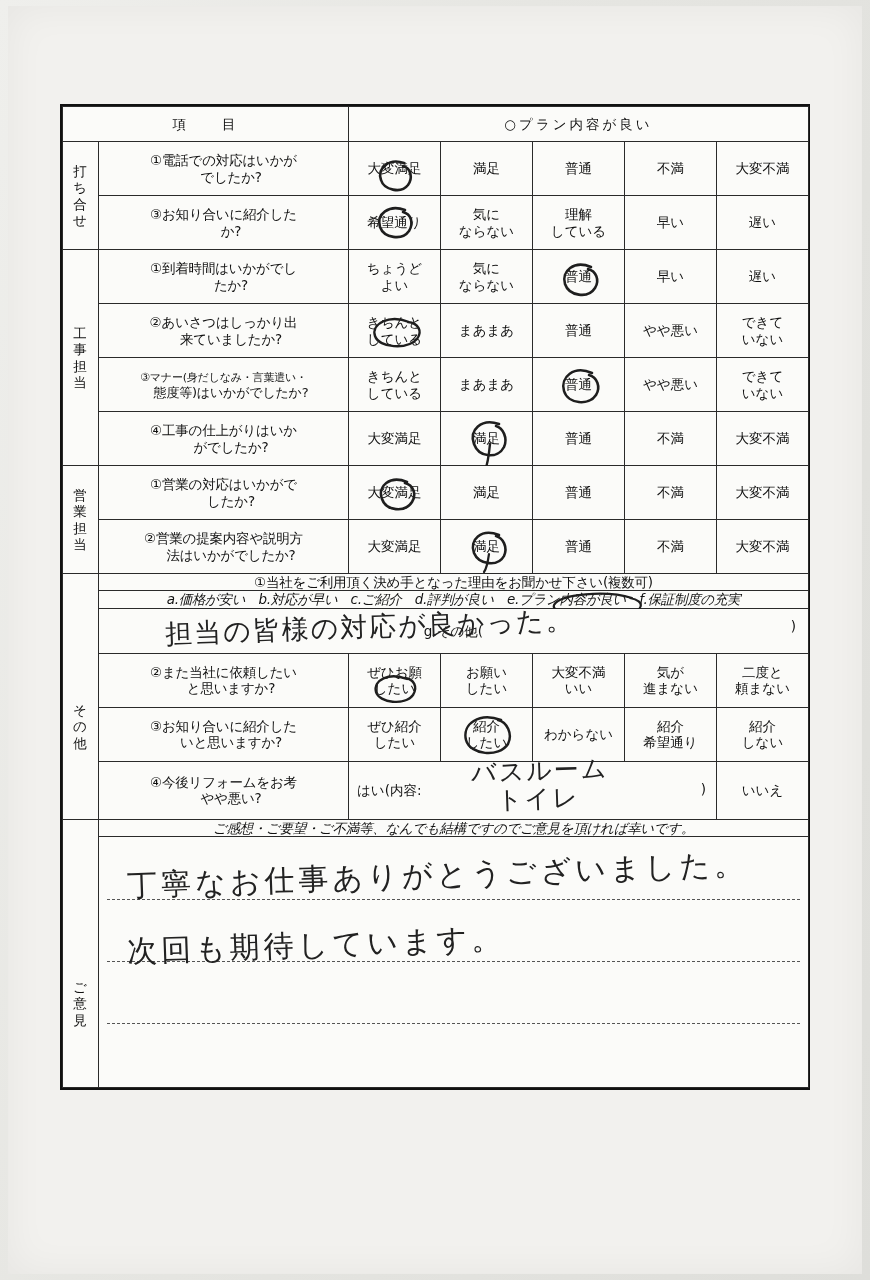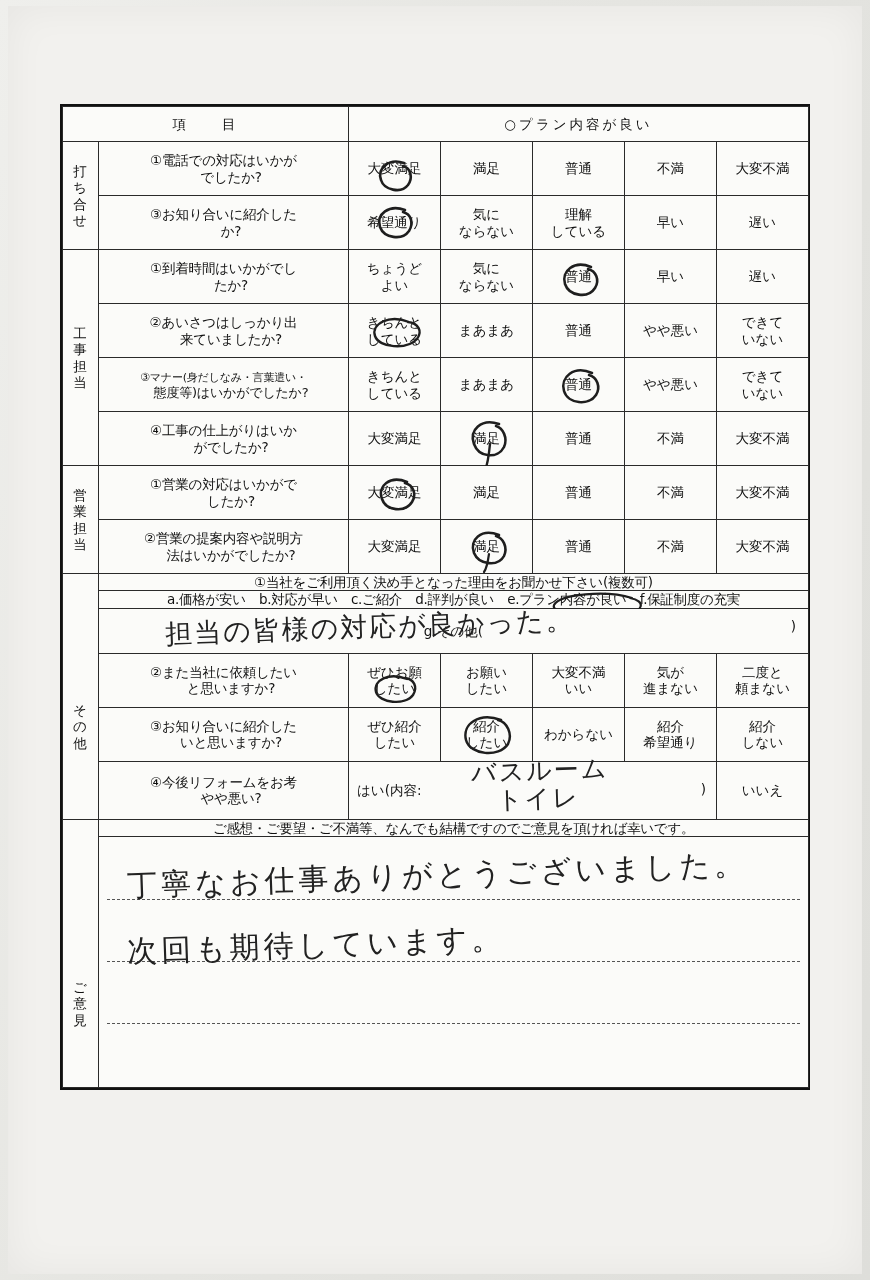--- a/index.html
+++ b/index.html
@@ -93,33 +93,35 @@
     font-size: 15px;
     font-weight: bold;
     padding: 5px 0 5px 10px;
     letter-spacing: -0.2px;
   }
   .reasons {
     text-align: left;
     font-size: 12.5px;
     padding: 7px 6px 7px 10px;
     letter-spacing: -0.3px;
+    font-style: italic;
   }
   .other-line {
     text-align: left;
     font-size: 13px;
     padding: 8px 6px 10px 10px;
     height: 44px;
     position: relative;
   }
   .kansou {
     text-align: left;
     font-size: 14px;
     padding: 7px 6px 7px 12px;
     letter-spacing: -0.3px;
+    font-style: italic;
   }
   .iken-area {
     height: 250px;
     position: relative;
     padding: 0;
   }
   .dashline {
     position: absolute;
     left: 8px; right: 8px;
     border-top: 1px dashed #555;

